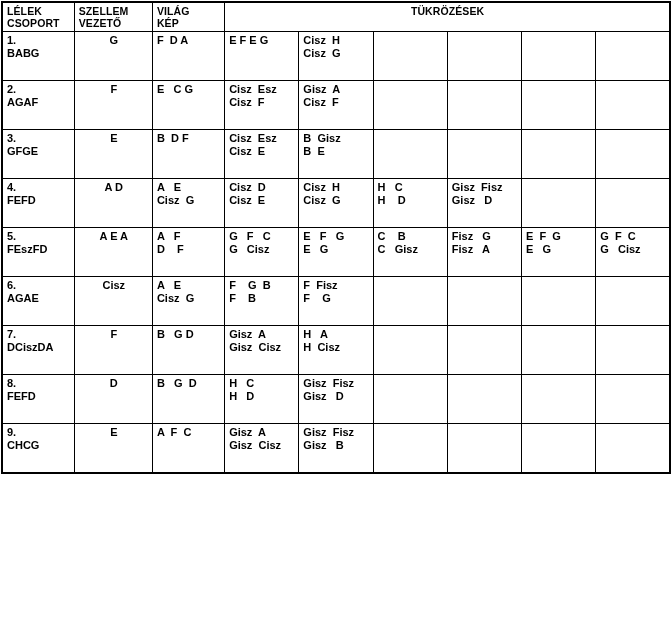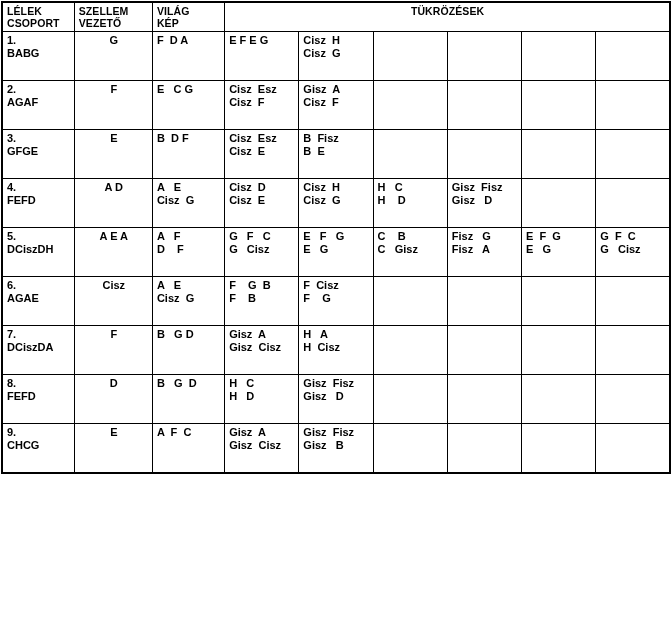--- a/index.html
+++ b/index.html
@@ -145,21 +145,21 @@
 
       <tr class="row-tall">
         <td class="group-cell">
             <span class="num">3.</span>
             <span class="name">GFGE</span>
           </td>
         <td class="spirit-cell">E</td>
         <td class="cell">B  D F</td>
         <td class="cell">Cisz  Esz
 Cisz  E</td>
-        <td class="cell">B  Fisz
+        <td class="cell">B  Gisz
 B  E</td>
         <td class="cell"></td>
         <td class="cell"></td>
         <td class="cell"></td>
         <td class="cell"></td>
       </tr>
 
       <tr class="row-tall">
         <td class="group-cell">
             <span class="num">4.</span>
@@ -176,21 +176,21 @@
 H    D</td>
         <td class="cell">Gisz  Fisz
 Gisz   D</td>
         <td class="cell"></td>
         <td class="cell"></td>
       </tr>
 
       <tr class="row-tall">
         <td class="group-cell">
             <span class="num">5.</span>
-            <span class="name">DCiszDH</span>
+            <span class="name">FEszFD</span>
           </td>
         <td class="spirit-cell">A  E A</td>
         <td class="cell">A   F
 D    F</td>
         <td class="cell">G   F   C
 G   Cisz</td>
         <td class="cell">E   F   G
 E   G</td>
         <td class="cell">C    B
 C   Gisz</td>
@@ -205,21 +205,21 @@
       <tr class="row-tall">
         <td class="group-cell">
             <span class="num">6.</span>
             <span class="name">AGAE</span>
           </td>
         <td class="spirit-cell">Cisz</td>
         <td class="cell">A   E
 Cisz  G</td>
         <td class="cell">F    G  B
 F    B</td>
-        <td class="cell">F  Cisz
+        <td class="cell">F  Fisz
 F    G</td>
         <td class="cell"></td>
         <td class="cell"></td>
         <td class="cell"></td>
         <td class="cell"></td>
       </tr>
 
       <tr class="row-tall">
         <td class="group-cell">
             <span class="num">7.</span>

